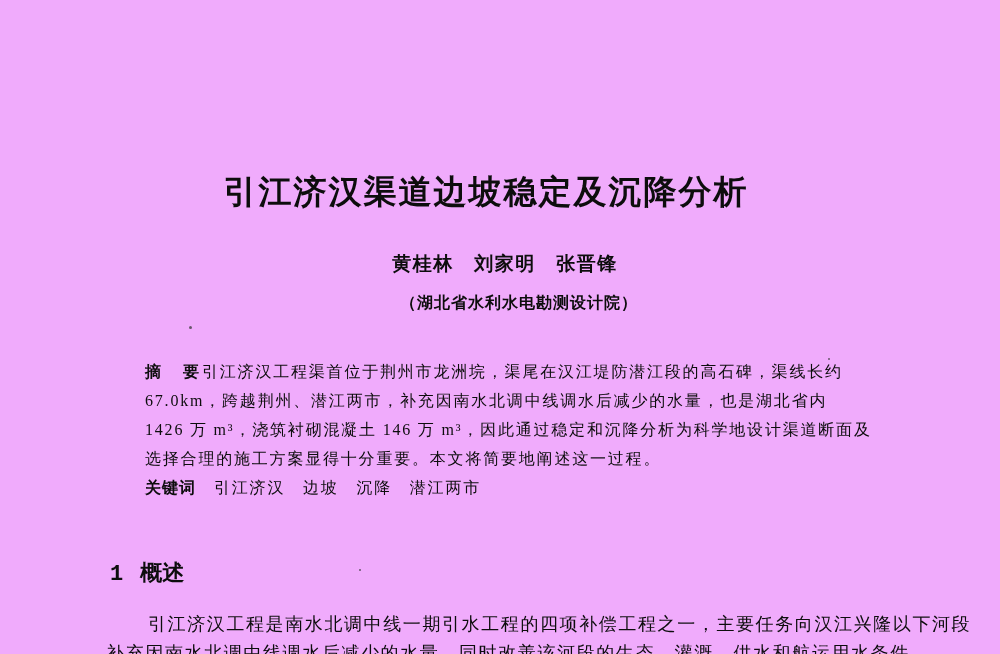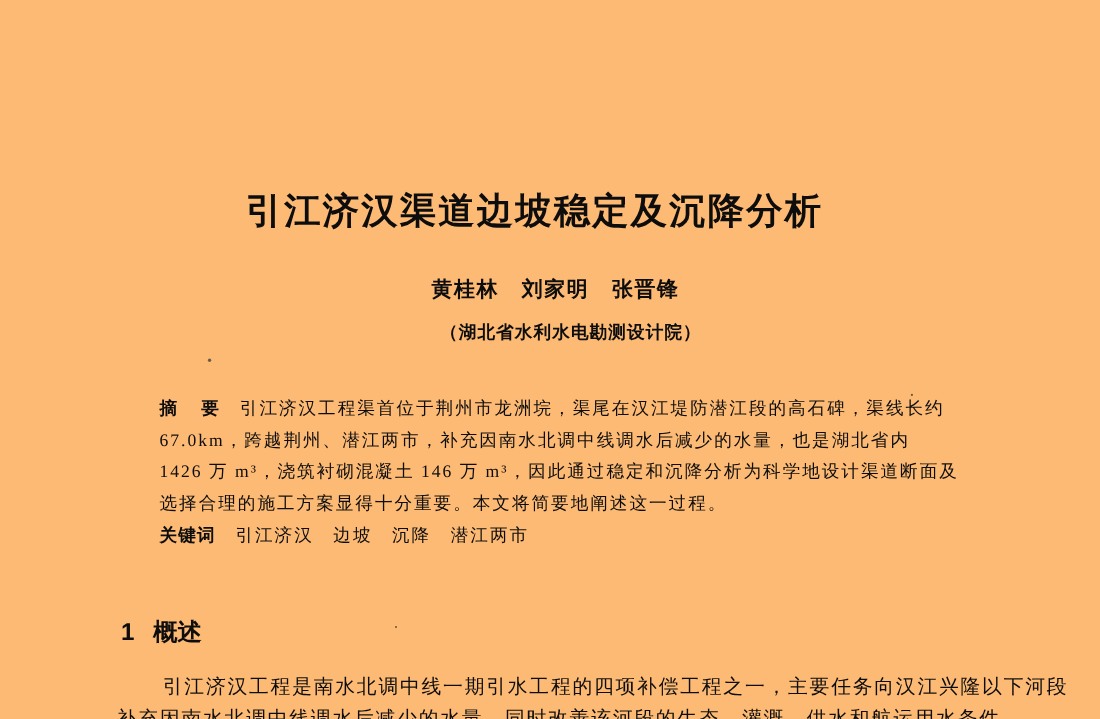--- a/index.html
+++ b/index.html
@@ -1,20 +1,20 @@
 <!DOCTYPE html>
 <html><head>
 <meta charset="utf-8">
 <style>
   html,body{margin:0;padding:0;background:#e8e8e8;}
   .page{
     position:relative;
     width:1000px;height:654px;
     margin:0 auto;
-    background:#fdba74;
+    background:#f0abfc;
     overflow:hidden;
     color:#0d0d0d;
     -webkit-font-smoothing:antialiased;
   }
   
   .paper-title{
     position:absolute;top:172px;left:0;width:1000px;
     text-align:center;
     transform:translateX(-14px);
     font-family:"Liberation Sans",sans-serif;
@@ -48,33 +48,33 @@
     position:absolute;left:145px;top:357px;width:720px;
     font-family:"Liberation Serif",serif;
     font-size:16px;line-height:29px;
     letter-spacing:1.8px;
     white-space:nowrap;
   }
   .abs-line{height:29px;}
   .abs-label{
     font-family:"Liberation Sans",sans-serif;
     font-weight:bold;
-    margin-right:16px;
+    margin-right:0;
     letter-spacing:3px;
   }
   .kw-label{
     font-family:Liberation Sans, sans-serif;
     font-weight:bold;
     margin-right:18px;
     letter-spacing:1px;
   }
   
   .section-heading{
     position:absolute;left:110px;top:561px;
-    font-family:Liberation Sans, sans-serif;
+    font-family:Liberation Mono, monospace;
     font-weight:bold;
     font-size:22px;line-height:28px;
     margin:0;
   }
   .section-number{margin-right:17px;}
   
   .body-par{
     position:absolute;left:83px;top:610px;width:850px;
     font-family:"Liberation Serif",serif;
     font-size:18px;line-height:29px;

